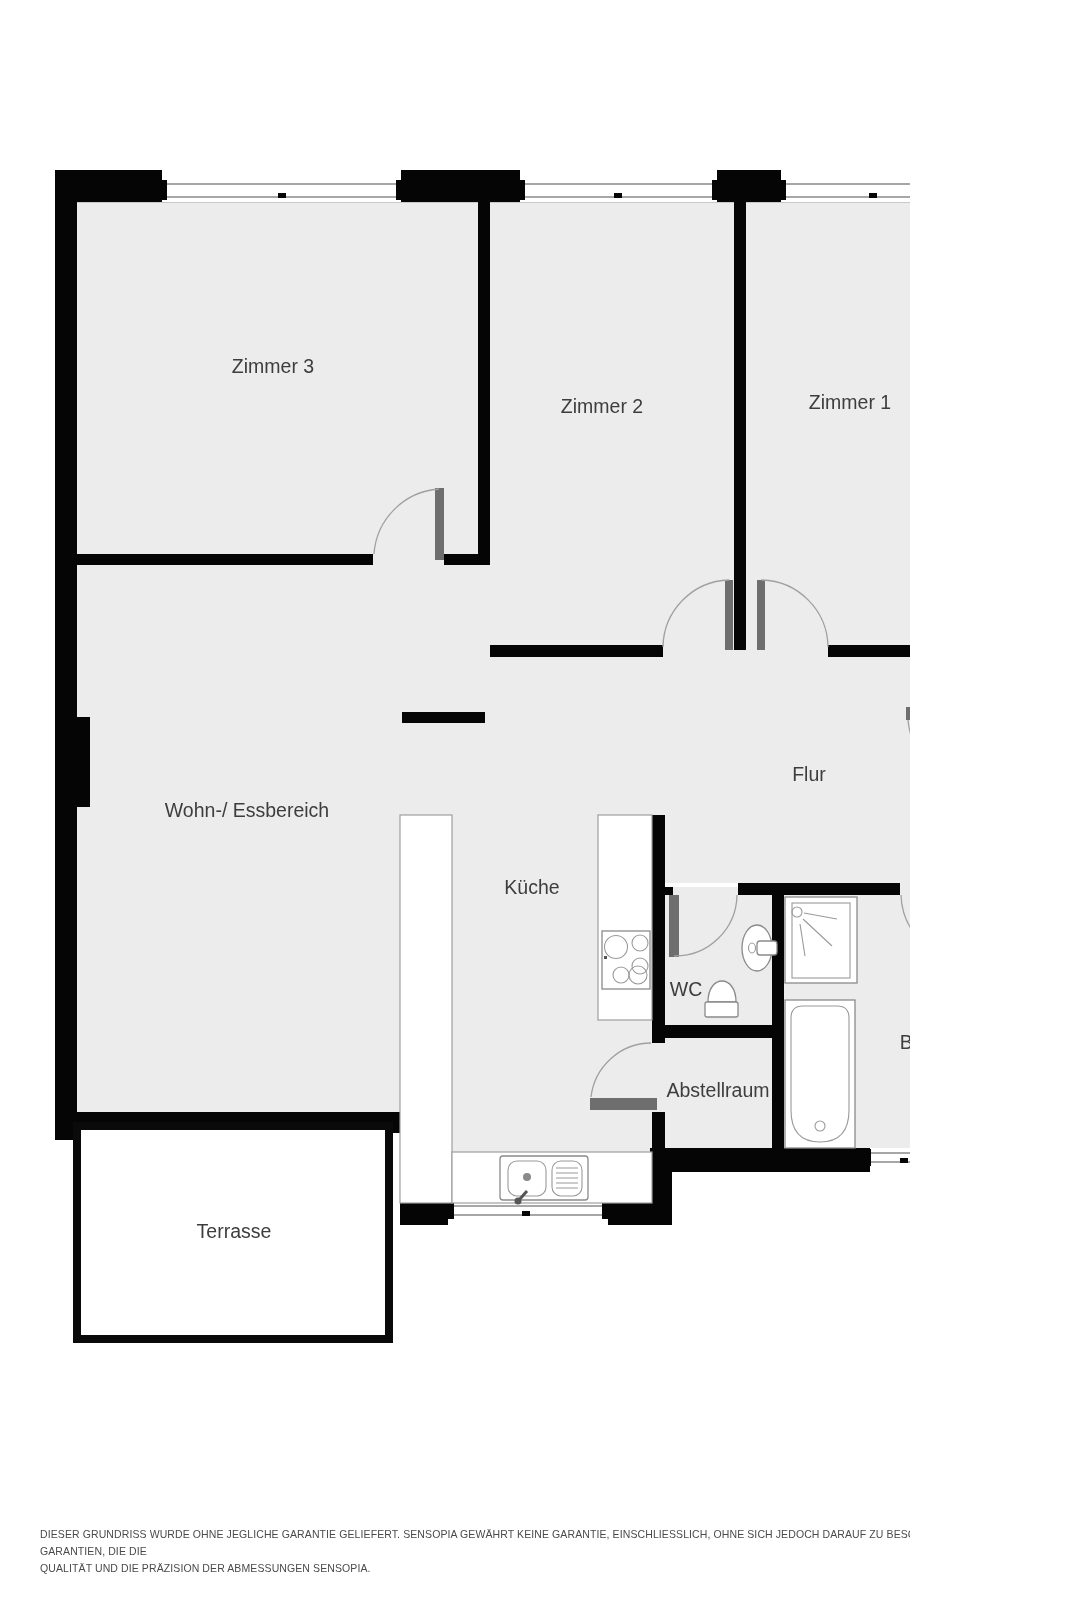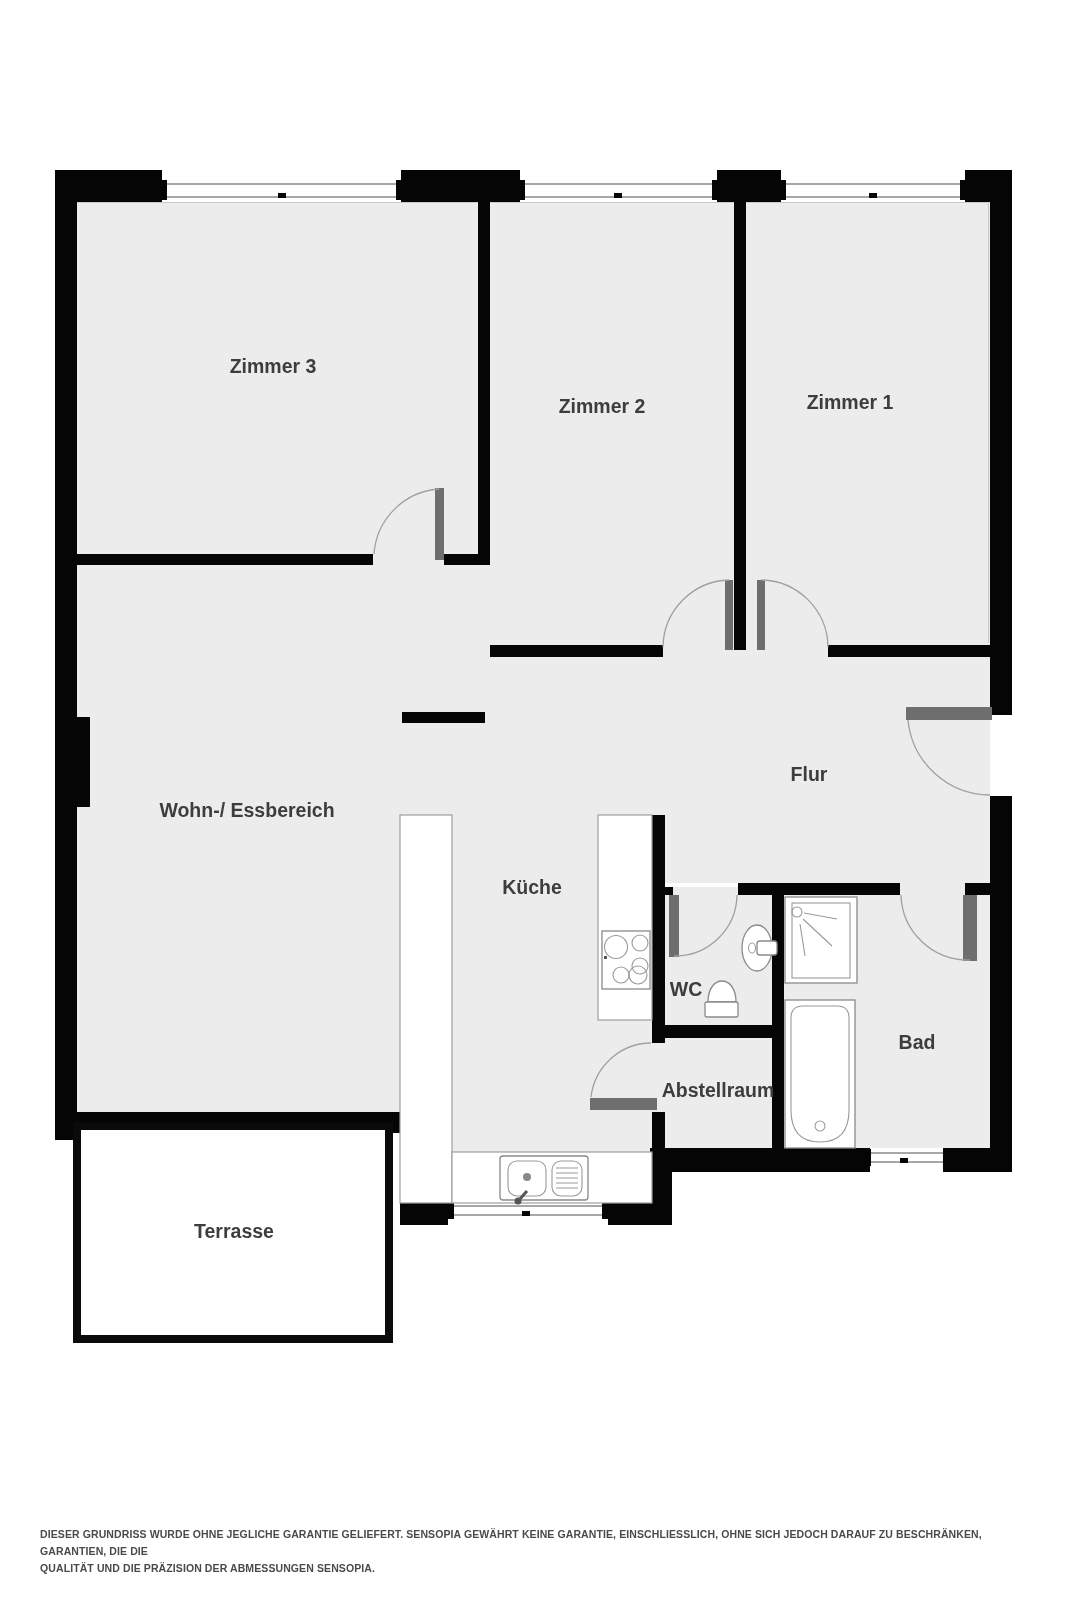--- a/index.html
+++ b/index.html
@@ -1,17 +1,17 @@
 <!DOCTYPE html>
 <html><head>
 <meta charset="utf-8">
 <style>
   html,body{margin:0;padding:0;background:#ffffff;}
-  .page{position:relative;width:1067px;height:1600px;background:#ffffff;overflow:hidden;
-        font-family:"Liberation Sans","DejaVu Sans",sans-serif;font-weight:bold;}
+  .page{position:relative;width:910px;height:1600px;background:#ffffff;overflow:hidden;
+        font-family:"Liberation Sans","DejaVu Sans",sans-serif;}
   .plan-svg{position:absolute;left:0;top:0;}
   .room-label{fill:#3d3d3d;font-size:19.5px;font-family:"Liberation Sans","DejaVu Sans",sans-serif;}
   .disclaimer{position:absolute;left:40px;top:1526px;width:990px;
               font-size:10.5px;line-height:17px;color:#4a4a4a;letter-spacing:0.1px;}
   .floor{fill:#ececec;}
   .wall{fill:#050505;}
   .edge{stroke:#c9c9c9;stroke-width:1;fill:none;}
   .winline{stroke:#8a8a8a;stroke-width:1.5;fill:none;}
   .wincap{fill:#050505;}
   .wintick{fill:#050505;}

